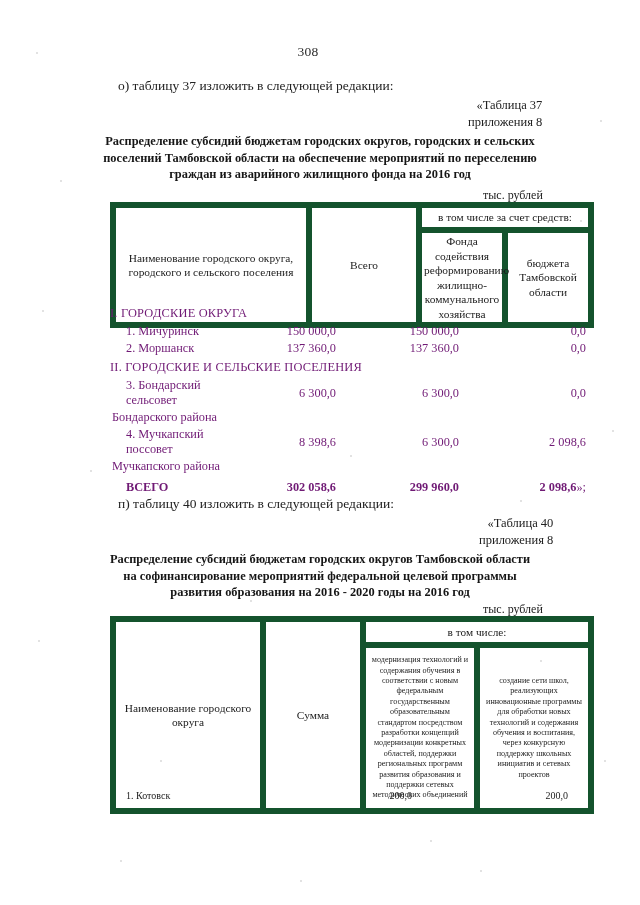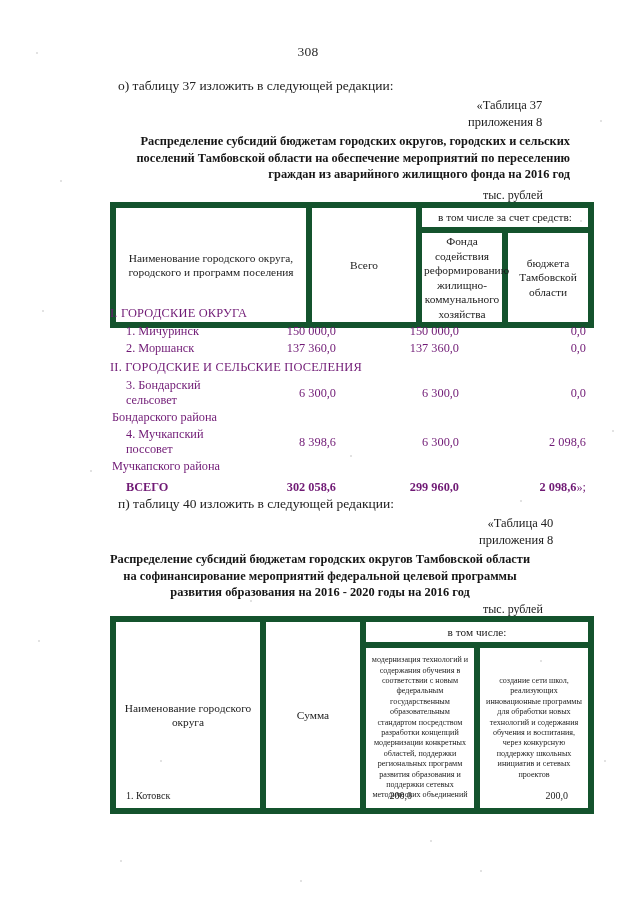--- a/index.html
+++ b/index.html
@@ -66,21 +66,21 @@
   .doc-title {
     position: absolute;
     left: 70px;
     width: 500px;
     text-align: center;
     font-weight: bold;
     font-size: 12.4px;
     line-height: 16.5px;
     color: #161616;
   }
-  .title-37 { top: 133px; text-align: right; }
+  .title-37 { top: 133px; }
   .title-40 { top: 551px; }
 
   .units {
     position: absolute;
     font-size: 12px;
     color: #222;
   }
   .units-37 { top: 188px; left: 483px; }
   .units-40 { top: 602px; left: 483px; }
 
@@ -192,21 +192,21 @@
     <span>Распределение субсидий бюджетам городских округов, городских и сельских</span><br>
     <span>поселений Тамбовской области на обеспечение мероприятий по переселению</span><br>
     <span>граждан из аварийного жилищного фонда на 2016 год</span>
   </div>
 
   <div class="units units-37">тыс. рублей</div>
 
   <table id="table-37" class="doc-table">
     <tbody>
         <tr>
-      <td class="c-name" rowspan="2">Наименование городского округа, городского и программ поселения</td>
+      <td class="c-name" rowspan="2">Наименование городского округа, городского и сельского поселения</td>
       <td class="c-total" rowspan="2">Всего</td>
       <td class="h-span" colspan="2">в том числе за счет средств:</td>
     </tr>
     <tr>
       <td class="c-fund h-tall">Фонда содействия реформированию жилищно-коммунального хозяйства</td>
       <td class="c-budget h-tall">бюджета Тамбовской области</td>
     </tr>
   </tbody>
     </table>
 

